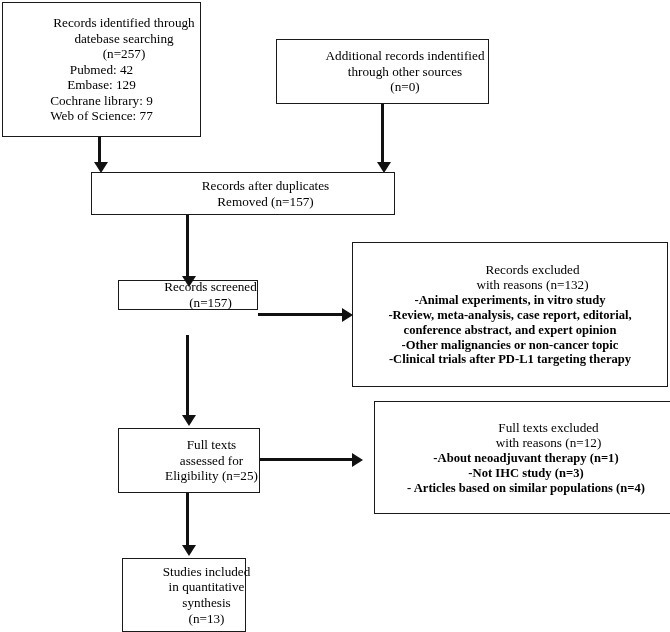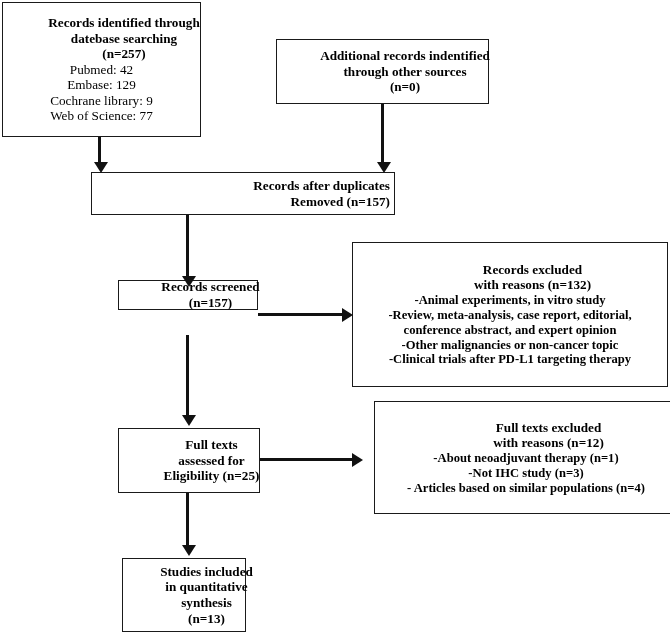--- a/index.html
+++ b/index.html
@@ -28,21 +28,21 @@
     justify-content: center;
     text-align: center;
     padding: 2px 4px;
     line-height: 1.18;
   }
   .box .line {
     display: block;
     white-space: nowrap;
   }
   .bold .line, .line.bold {
-    font-weight: bold;
+    font-weight: normal;
     margin-left: 45px;
   }
   
   .fs13 { font-size: 13.2px; }
   .fs125 { font-size: 12.6px; font-weight: bold; }
 
   
   .vline {
     position: absolute;
     background: #111111;
@@ -84,21 +84,21 @@
     <span class="line">Cochrane library: 9</span>
     <span class="line">Web of Science: 77</span>
   </div>
 
   <div class="box fs13 bold" style="left:276px; top:39px; width:213px; height:65px;">
     <span class="line">Additional records indentified</span>
     <span class="line">through other sources</span>
     <span class="line">(n=0)</span>
   </div>
 
-  <div class="box fs13 bold" style="left:91px; top:172px; width:304px; height:43px;align-items:flex-end;">
+  <div class="box fs13 bold" style="left:91px; top:172px; width:304px; height:43px;">
     <span class="line">Records after duplicates</span>
     <span class="line">Removed (n=157)</span>
   </div>
 
   <div class="box fs13 bold" style="left:118px; top:280px; width:140px; height:30px;justify-content:center;">
     <span class="line">Records screened</span>
     <span class="line">(n=157)</span>
   </div>
 
   <div class="box" style="left:352px; top:242px; width:316px; height:145px;justify-content:center;">

